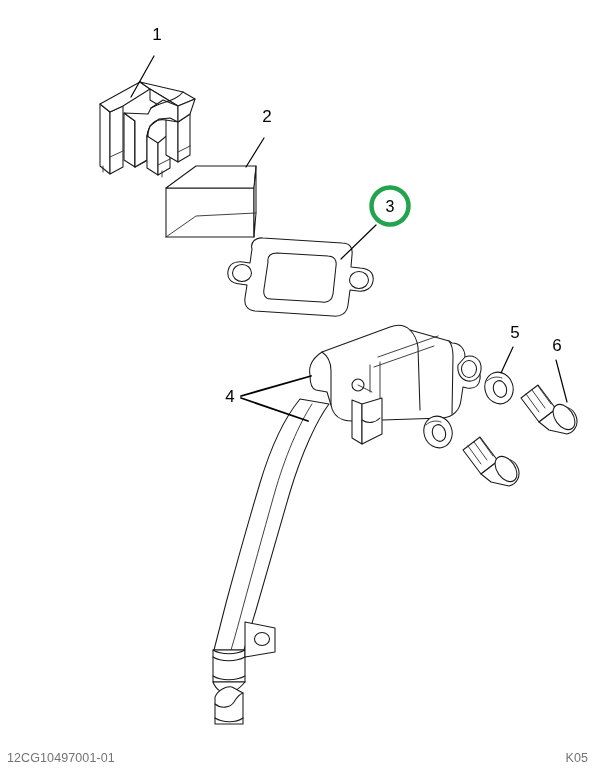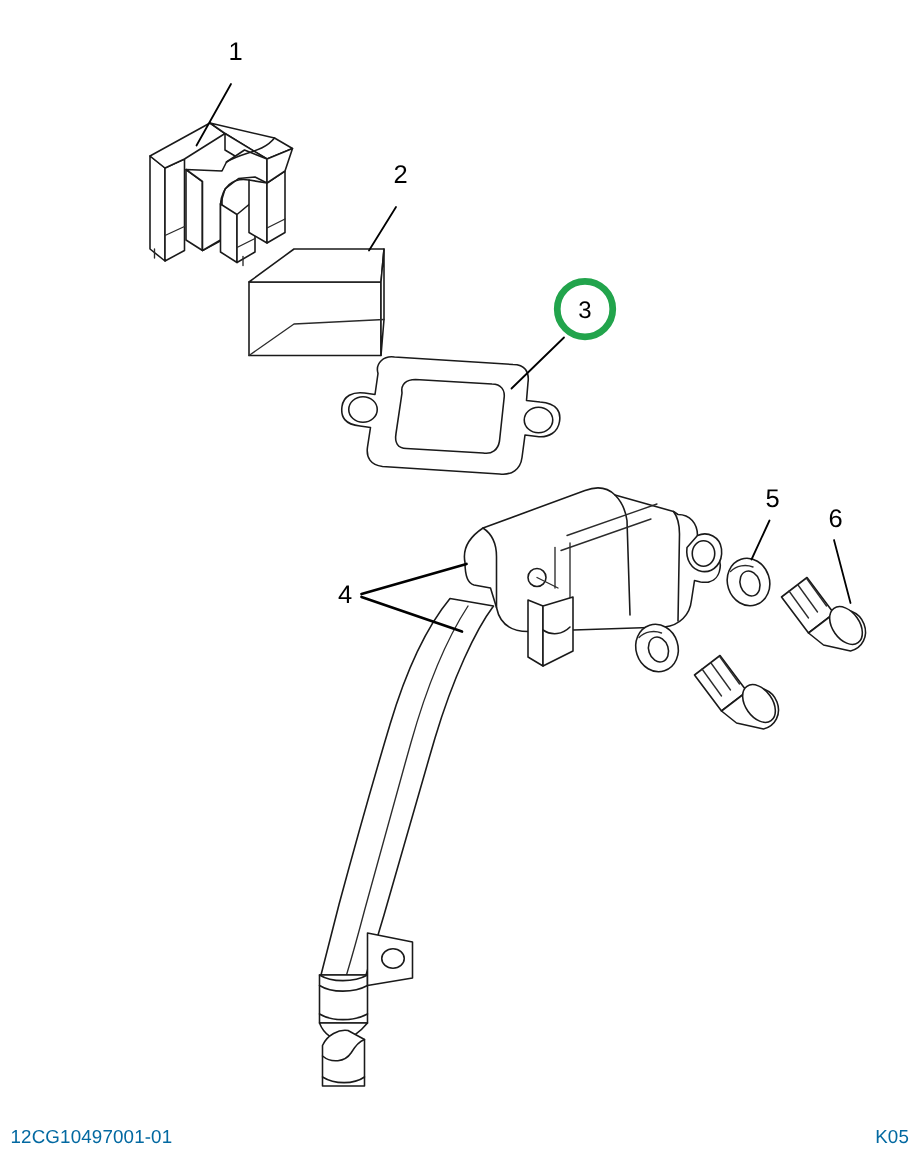--- a/index.html
+++ b/index.html
@@ -67,26 +67,26 @@
   .callout-num-hl {
     font-family: "Liberation Sans", sans-serif;
     font-size: 16px;
     fill: #000000;
   }
   .footer-text {
     position: absolute;
     bottom: 12px;
     font-family: "Liberation Sans", sans-serif;
     font-size: 12.5px;
-    color: #0369a1;
+    color: #737373;
     letter-spacing: 0.1px;
     white-space: nowrap;
   }
   #footer-left  { left: 7px; }
-  #footer-right { right: 4px; }
+  #footer-right { right: 22px; }
 </style>
 </head>
 <body>
 
 <div id="diagram-root">
   <svg class="parts-svg" viewBox="0 0 610 777">
 
     <g>
 
       <path class="face" d="M100 104 L100 166 L110 174 L110 112 Z"></path>

